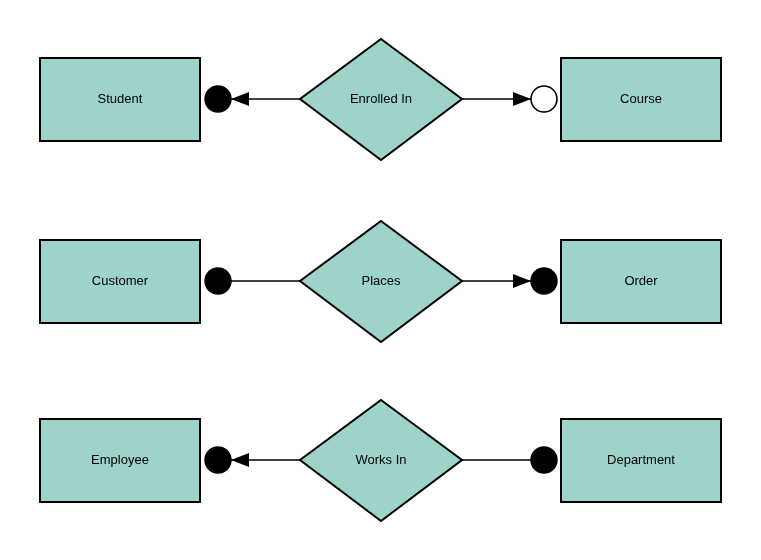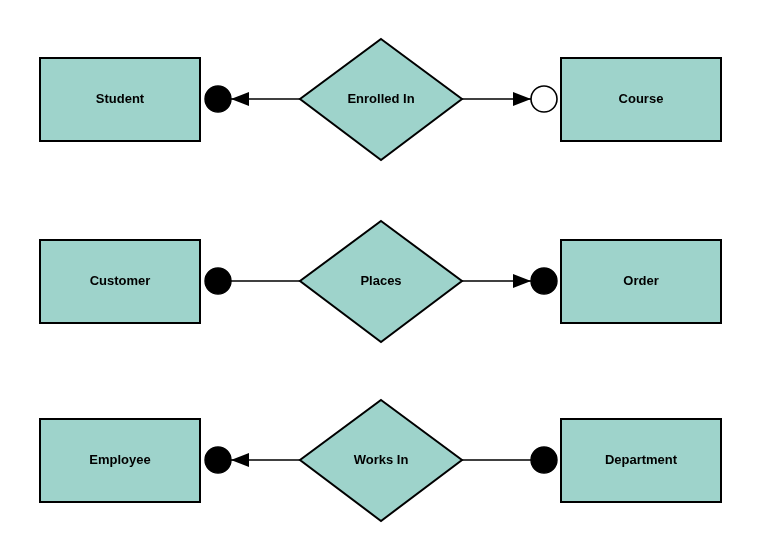--- a/index.html
+++ b/index.html
@@ -10,21 +10,20 @@
   }
   body {
     font-family: "Liberation Sans", sans-serif;
   }
   #canvas {
     position: relative;
     width: 761px;
     height: 560px;
     background: #ffffff;
     overflow: hidden;
-    font-weight: bold;
   }
   #er-svg {
     position: absolute;
     left: 0;
     top: 0;
     display: block;
   }
   .entity-rect {
     fill: #9ed3cb;
     stroke: #000000;

